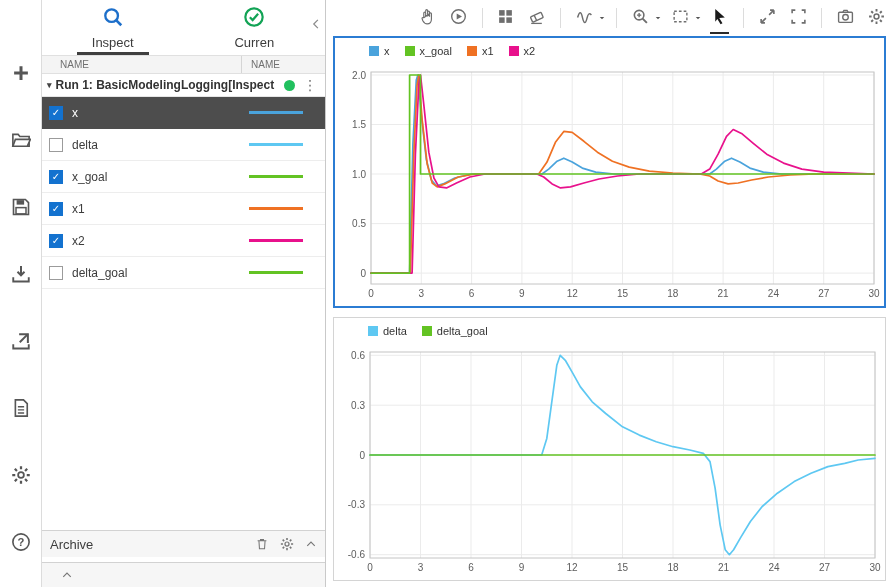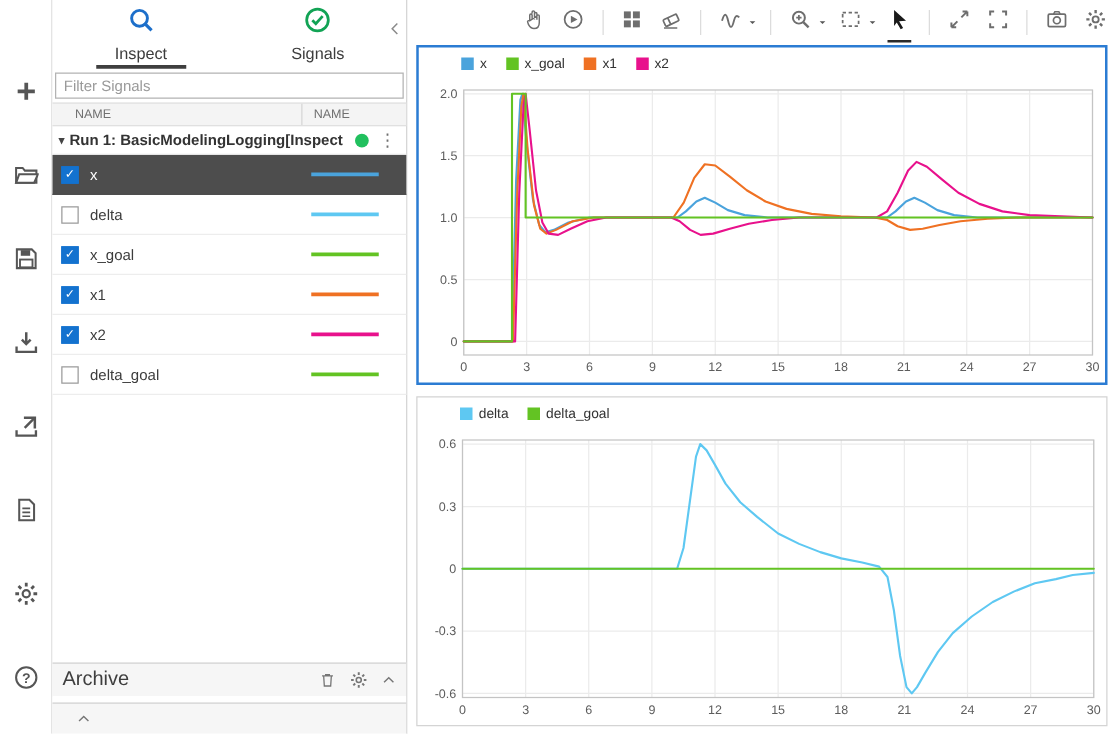--- a/index.html
+++ b/index.html
@@ -28,21 +28,21 @@
   .run-dot{width:11px;height:11px;border-radius:50%;flex:none;margin:0 5px;}
   .run-menu{color:#707070;font-size:14px;font-weight:normal;padding:0 3px;cursor:pointer;}
   .srow{height:31px;display:flex;align-items:center;border-bottom:1px solid #ededed;cursor:pointer;background:#fff;}
   .srow.sel{background:#4d4d4d;border-bottom-color:#4d4d4d;}
   .cb{flex:none;width:12px;height:12px;border:1px solid #9b9b9b;background:#fff;margin:0 9px 0 7px;font-size:10px;line-height:12px;text-align:center;color:#fff;cursor:pointer;}
   .cb.on{background:#1372cf;border-color:#1372cf;}
   .sname{flex:1;font-size:12px;color:#3c3c3c;}
   .srow.sel .sname{color:#fff;}
   .sline{flex:none;width:54px;height:3px;margin-right:22px;}
   .fill{flex:1;}
-  .barrow{flex:none;height:26px;border-top:1px solid #d2d2d2;background:#f6f6f6;display:flex;align-items:center;padding:0 8px;font-size:16px;color:#3e3e3e;}
+  .barrow{flex:none;height:26px;border-top:1px solid #d2d2d2;background:#f6f6f6;display:flex;align-items:center;padding:0 8px;font-size:13px;color:#3e3e3e;}
   .barrow .blabel{flex:1;}
   .bicon{color:#767676;margin-left:11px;cursor:pointer;display:flex;align-items:center;}
   .gapstrip{flex:none;height:5px;background:#fff;}
   .barrow.props{height:24px;}
 
   
   #main{flex:1;display:flex;flex-direction:column;min-width:0;background:#fff;}
   #toolbar{flex:none;height:36px;display:flex;align-items:center;padding-left:86px;}
   .tbtn{width:26px;height:26px;display:flex;align-items:center;justify-content:center;color:#6e6e6e;cursor:pointer;position:relative;margin:0 3px;}
   .tbtn.active{color:#1a1a1a;}
@@ -123,28 +123,27 @@
               <circle cx="7" cy="7" r="4.6" fill="none" stroke="currentColor" stroke-width="1.7"></circle>
               <path d="M10.4 10.4L14 14" stroke="currentColor" stroke-width="1.9"></path>
             </svg></span>
         <span class="tab-label">Inspect</span>
       </div>
       <div class="tab">
         <span class="ticon" id="compareIcon" style="color: rgb(18, 163, 85);"><svg viewBox="0 0 16 16" width="22" height="22">
               <circle cx="8" cy="8" r="6.3" fill="none" stroke="currentColor" stroke-width="1.6"></circle>
               <path d="M5 8.2l2 2 4-4.5" fill="none" stroke="currentColor" stroke-width="1.6"></path>
             </svg></span>
-        <span class="tab-label">Signals</span>
+        <span class="tab-label">Curren</span>
       </div>
       <span class="collapse"><svg viewBox="0 0 16 16" width="12" height="12">
             <path d="M10.5 2.5L5 8l5.5 5.5" fill="none" stroke="currentColor" stroke-width="1.6"></path>
           </svg></span>
     </div>
 
-    <input class="filter" placeholder="Filter Signals" style="">
 
     <div class="thead">
       <span class="th-name">NAME</span>
       <span class="th-line">NAME</span>
     </div>
 
     <div class="runrow">
       <span class="run-caret">▾</span>
       <span class="run-label">Run 1: BasicModelingLogging[Inspect</span>
       <span class="run-dot" id="runDot" style="background: rgb(33, 192, 94);"></span>

